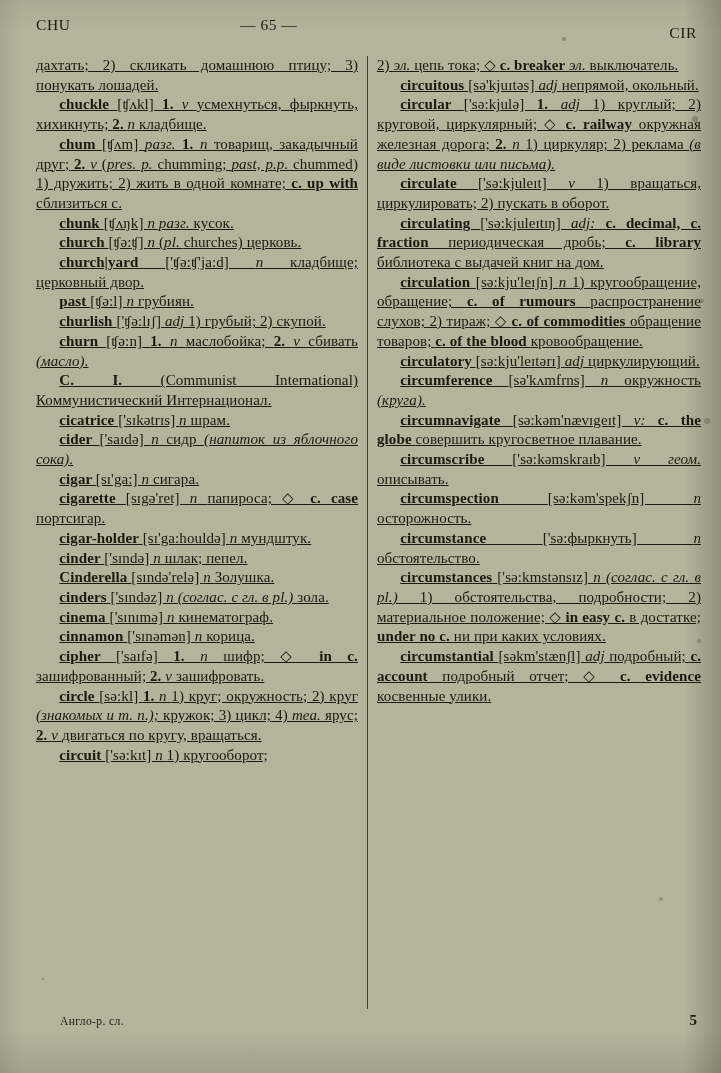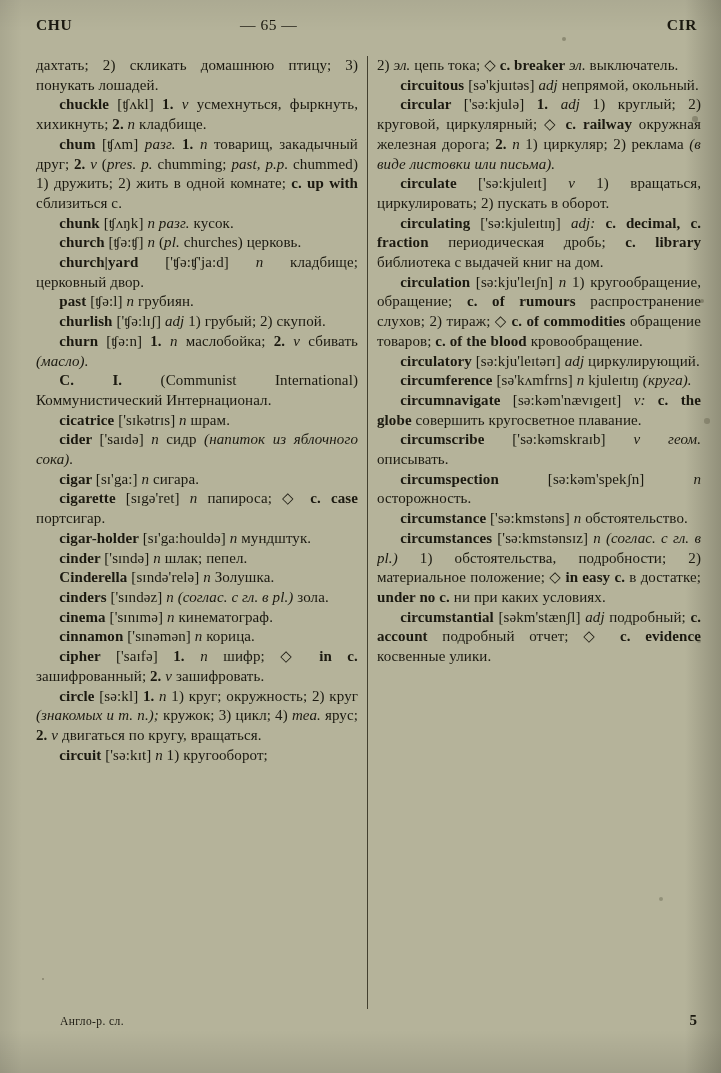--- a/index.html
+++ b/index.html
@@ -19,25 +19,25 @@
       563px 38px 0 1px rgba(45,42,25,.30),
       694px 118px 0 2px rgba(45,42,25,.28),
       701px 300px 0 1px rgba(45,42,25,.30),
       706px 420px 0 2px rgba(45,42,25,.22),
       180px 556px 0 0   rgba(45,42,25,.35),
       698px 640px 0 1px rgba(45,42,25,.25),
       42px 978px  0 0   rgba(45,42,25,.35),
       660px 898px 0 1px rgba(45,42,25,.25);
   }
   .header{position:absolute;top:16px;left:36px;right:24px;height:22px;font-size:15.5px;}
-  .guide{font-weight:700;letter-spacing:.6px;}
-  .guide-right{position:absolute;right:0;top:0;}
+  .guide{font-weight:400;letter-spacing:.6px;}
+  .guide-right{position:absolute;right:0;top:8px;}
   .page-num{position:absolute;left:204px;top:0;letter-spacing:.5px;}
   .columns{position:absolute;top:56px;left:36px;right:20px;bottom:64px;display:flex;}
-  .col{font-size:15px;line-height:19.7px;overflow:hidden;letter-spacing:.1px;}
+  .col{font-size:15px;line-height:19.7px;overflow:hidden;letter-spacing:.1px;text-decoration:underline;}
   .col-left{width:322px;}
   .divider{width:1px;background:var(--rule,#43402f);margin:0 9px;}
   .col-right{flex:1;}
   .entry{margin:0;text-indent:1.55em;text-align:justify;}
   .entry.no-indent{text-indent:0;}
   .b{font-weight:700;}
   .i{font-style:italic;}
   .footer{position:absolute;bottom:44px;left:36px;right:24px;display:flex;justify-content:space-between;align-items:baseline;margin-left:24px;}
   .footer-sig{font-size:11.5px;letter-spacing:.4px;}
   .footer-sheet{font-size:15px;font-weight:600;}
@@ -82,25 +82,25 @@
       </div>
     <div class="divider"></div>
     <div class="col col-right" id="col-right">
         <p class="entry no-indent"><span>2) </span><span class="i">эл. </span><span>цепь тока; ◇ </span><span class="b">c. breaker </span><span class="i">эл. </span><span>выключатель.</span></p>
         <p class="entry"><span class="b">circuitous </span><span>[sə'kjuɪtəs] </span><span class="i">adj </span><span>непрямой, окольный.</span></p>
         <p class="entry"><span class="b">circular </span><span>['sə:kjulə] </span><span class="b">1. </span><span class="i">adj </span><span>1) круглый; 2) круговой, циркулярный; ◇ </span><span class="b">c. railway </span><span>окружная железная дорога; </span><span class="b">2. </span><span class="i">n </span><span>1) циркуляр; 2) реклама </span><span class="i">(в виде листовки или письма).</span></p>
         <p class="entry"><span class="b">circulate </span><span>['sə:kjuleɪt] </span><span class="i">v </span><span>1) вращаться, циркулировать; 2) пускать в оборот.</span></p>
         <p class="entry"><span class="b">circulating </span><span>['sə:kjuleɪtɪŋ] </span><span class="i">adj: </span><span class="b">c. decimal, c. fraction </span><span>периодическая дробь; </span><span class="b">c. library </span><span>библиотека с выдачей книг на дом.</span></p>
         <p class="entry"><span class="b">circulation </span><span>[sə:kju'leɪʃn] </span><span class="i">n </span><span>1) кругообращение, обращение; </span><span class="b">c. of rumours </span><span>распространение слухов; 2) тираж; ◇ </span><span class="b">c. of commodities </span><span>обращение товаров; </span><span class="b">c. of the blood </span><span>кровообращение.</span></p>
         <p class="entry"><span class="b">circulatory </span><span>[sə:kju'leɪtərɪ] </span><span class="i">adj </span><span>циркулирующий.</span></p>
-        <p class="entry"><span class="b">circumference </span><span>[sə'kʌmfrns] </span><span class="i">n </span><span>kjuleɪtɪŋ </span><span class="i">(круга).</span></p>
+        <p class="entry"><span class="b">circumference </span><span>[sə'kʌmfrns] </span><span class="i">n </span><span>окружность </span><span class="i">(круга).</span></p>
         <p class="entry"><span class="b">circumnavigate </span><span>[sə:kəm'nævɪgeɪt] </span><span class="i">v: </span><span class="b">c. the globe </span><span>совершить кругосветное плавание.</span></p>
         <p class="entry"><span class="b">circumscribe </span><span>['sə:kəmskraɪb] </span><span class="i">v геом. </span><span>описывать.</span></p>
         <p class="entry"><span class="b">circumspection </span><span>[sə:kəm'spekʃn] </span><span class="i">n </span><span>осторожность.</span></p>
-        <p class="entry"><span class="b">circumstance </span><span>['sə:kmstəns] </span><span class="i">n </span><span>обстоятельство.</span></p>
+        <p class="entry"><span class="b">circumstance </span><span>['sə:фыркнуть] </span><span class="i">n </span><span>обстоятельство.</span></p>
         <p class="entry"><span class="b">circumstances </span><span>['sə:kmstənsɪz] </span><span class="i">n (соглас. с гл. в pl.) </span><span>1) обстоятельства, подробности; 2) материальное положение; ◇ </span><span class="b">in easy c. </span><span>в достатке; </span><span class="b">under no c. </span><span>ни при каких условиях.</span></p>
         <p class="entry"><span class="b">circumstantial </span><span>[səkm'stænʃl] </span><span class="i">adj </span><span>подробный; </span><span class="b">c. account </span><span>подробный отчет; ◇ </span><span class="b">c. evidence </span><span>косвенные улики.</span></p>
       </div>
   </div>
 
   <div class="footer">
     <span class="footer-sig">Англо-р. сл.</span>
     <span class="footer-sheet">5</span>
   </div>
 </div>

